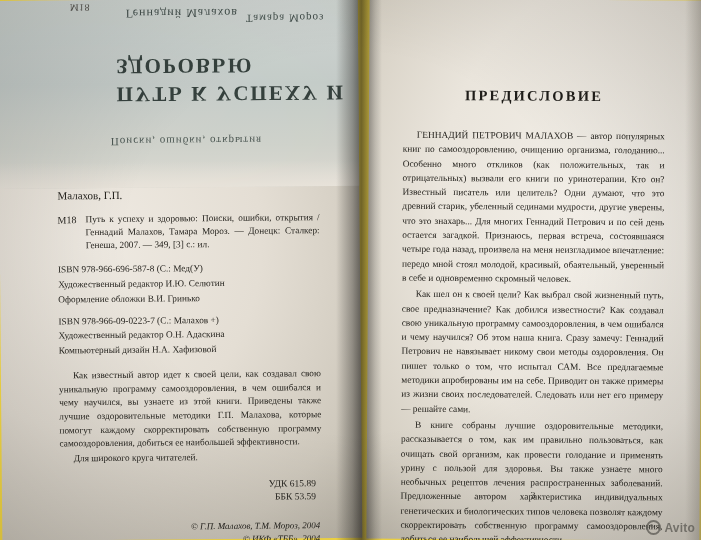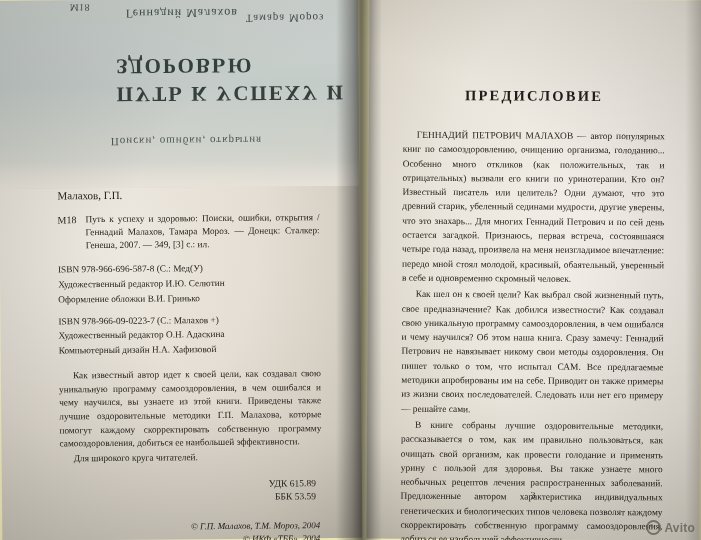--- a/index.html
+++ b/index.html
@@ -13,21 +13,21 @@
     background: #6f6f6d;
     font-family: "Liberation Serif", serif;
   }
 
   
   #photo {
     position: relative;
     width: 701px;
     height: 540px;
     overflow: hidden;
-    background: #fef9c3;
+    background: #fde047;
   }
 
   
   #gutter {
     position: absolute;
     left: 336px;
     top: 0;
     width: 46px;
     height: 540px;
     background: linear-gradient(to right,

